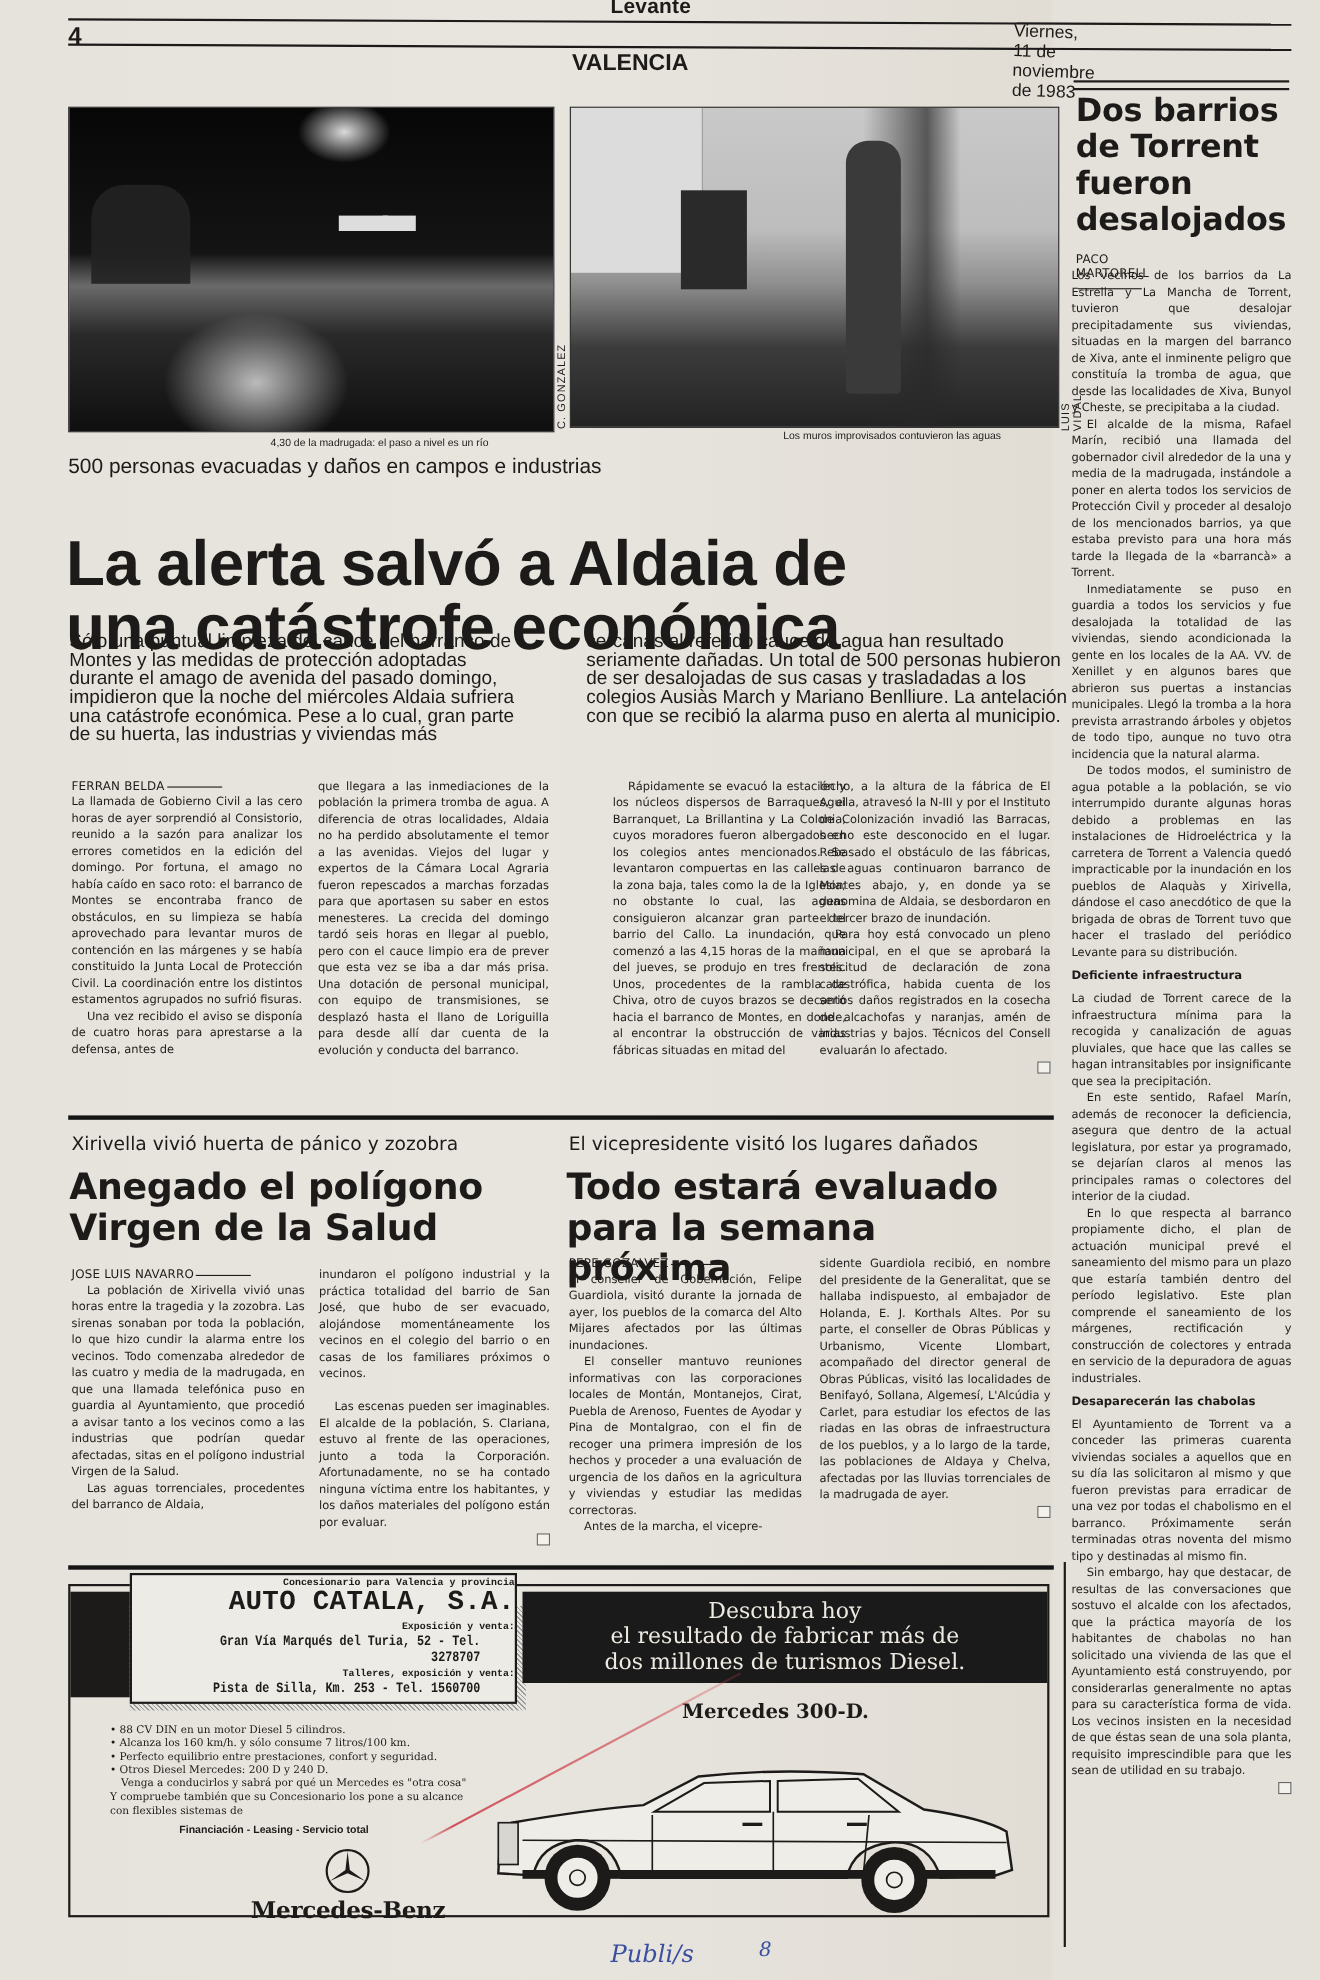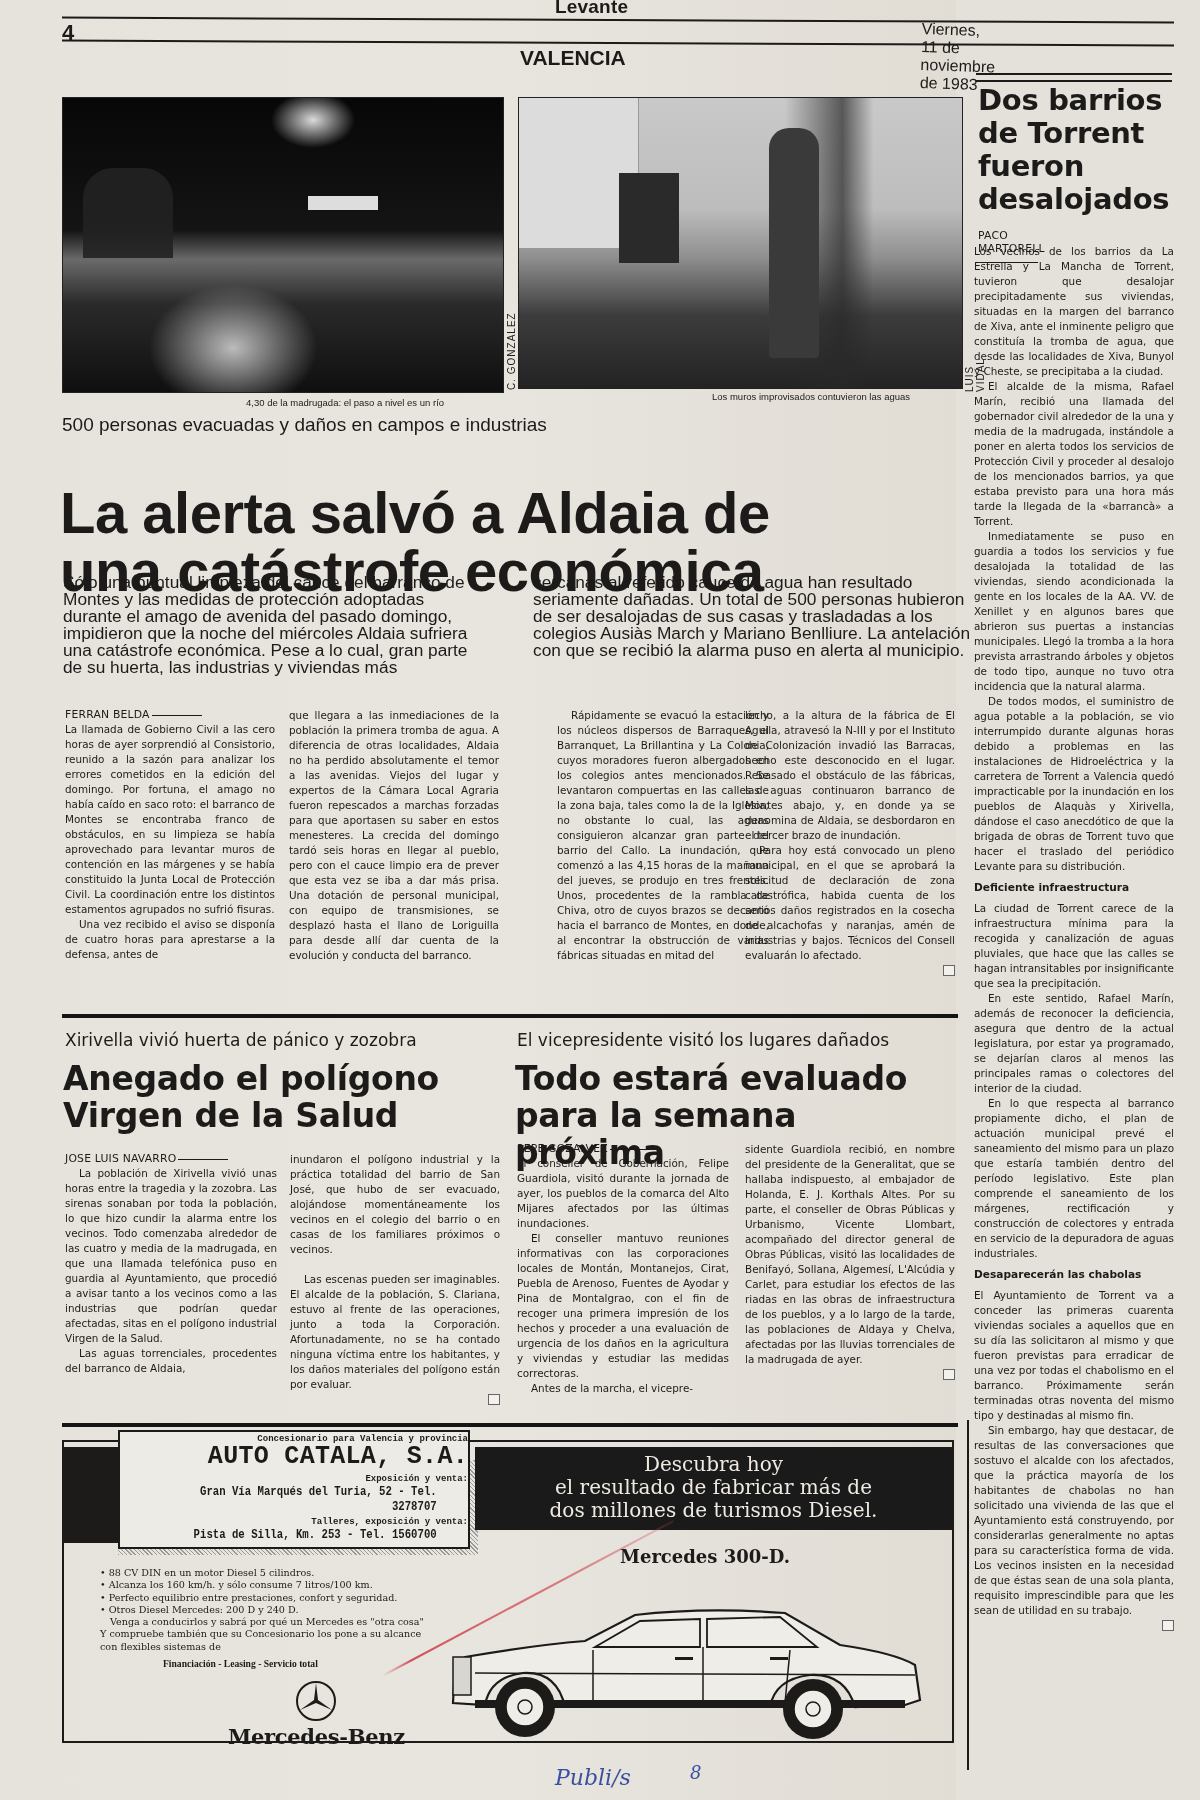--- a/index.html
+++ b/index.html
@@ -84,21 +84,21 @@
   .ad-dealer .small { font-size: 9px; font-weight: bold; }
   .ad-dealer .name { font-size: 25px; font-weight: bold; letter-spacing: 0.3px; line-height: 26px; }
   .ad-dealer .addr { font-size: 13px; font-weight: bold; transform: scaleX(0.82); }
   .ad-shadow {
     background-image: repeating-linear-gradient(45deg, #9a9a9a 0 1px, transparent 1px 3px);
   }
   .ad-banner { background: #1a1a1a; color: #eeeae2; text-align: center; font-family: "DejaVu Serif", serif; }
   .ad-banner div { font-size: 20px; line-height: 23px; }
   .ad-model { font-family: "DejaVu Serif", serif; font-weight: bold; font-size: 18px; }
   .ad-bullets { font-family: "DejaVu Serif", serif; font-size: 9.6px; line-height: 12.3px; }
-  .ad-finance { font-family: Liberation Serif, serif; font-weight: bold; font-size: 9.6px; }
+  .ad-finance { font-family: Liberation Sans, sans-serif; font-weight: bold; font-size: 9.6px; }
   .ad-brand { font-family: "DejaVu Serif", serif; font-weight: bold; font-size: 21px; letter-spacing: -0.3px; }
   .red-line {
     background: linear-gradient(90deg, rgba(200,60,70,0) 0%, rgba(205,55,65,0.85) 10%, rgba(205,70,80,0.6) 70%, rgba(205,70,80,0.2) 100%);
     height: 2px; transform-origin: left center;
   }
   .handwriting { font-family: "DejaVu Serif", serif; font-style: italic; color: #3b4fa0; font-size: 22px; }
 </style>
 </head>
 <body>
 

